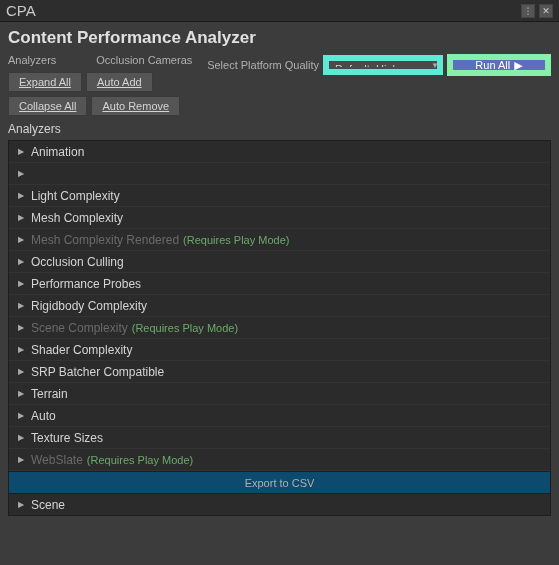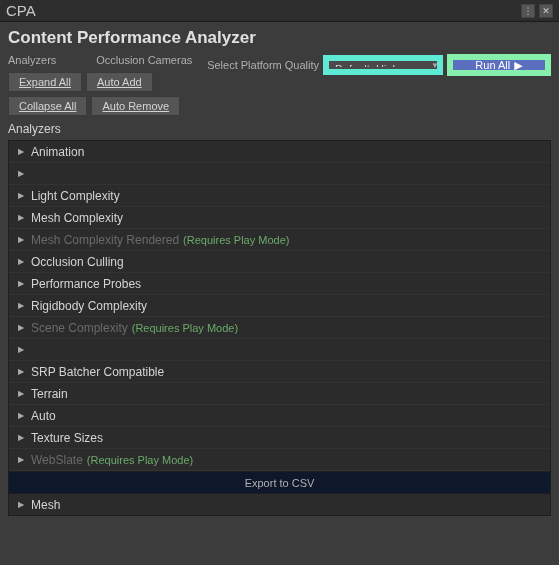--- a/index.html
+++ b/index.html
@@ -196,21 +196,21 @@
       font-size: 12px;
     }
 
     .requires-play {
       color: #6aaa6a;
       font-size: 11px;
       margin-left: 4px;
     }
 
     .export-row {
-      background: #0f172a;
+      background: #0c4a6e;
       border: 1px solid #1e1e1e;
       border-top: none;
       text-align: center;
       padding: 4px;
       font-size: 11px;
       color: #b0b0b0;
       cursor: pointer;
       height: 22px;
       display: flex;
       align-items: center;
@@ -311,20 +311,21 @@
         <span class="arrow-icon">▶</span>
         <span class="item-text">Rigidbody Complexity</span>
       </div>
       <div class="list-item disabled">
         <span class="arrow-icon">▶</span>
         <span class="item-text">Scene Complexity</span>
         <span class="requires-play">(Requires Play Mode)</span>
       </div>
       <div class="list-item">
         <span class="arrow-icon">▶</span>
+        <span class="item-text">Shader Complexity</span>
       </div>
       <div class="list-item">
         <span class="arrow-icon">▶</span>
         <span class="item-text">SRP Batcher Compatible</span>
       </div>
       <div class="list-item">
         <span class="arrow-icon">▶</span>
         <span class="item-text">Terrain</span>
       </div>
       <div class="list-item">
@@ -339,15 +340,15 @@
         <span class="arrow-icon">▶</span>
         <span class="item-text">WebSlate</span>
         <span class="requires-play">(Requires Play Mode)</span>
       </div>
     </div>
 
   <div class="export-row">Export to CSV</div>
 
   <div class="note-row">
     <span class="arrow-icon">▶</span>
-    <span class="item-text">Mesh</span>
+    <span class="item-text">Scene</span>
   </div>
 </div>
 
 </body></html>

